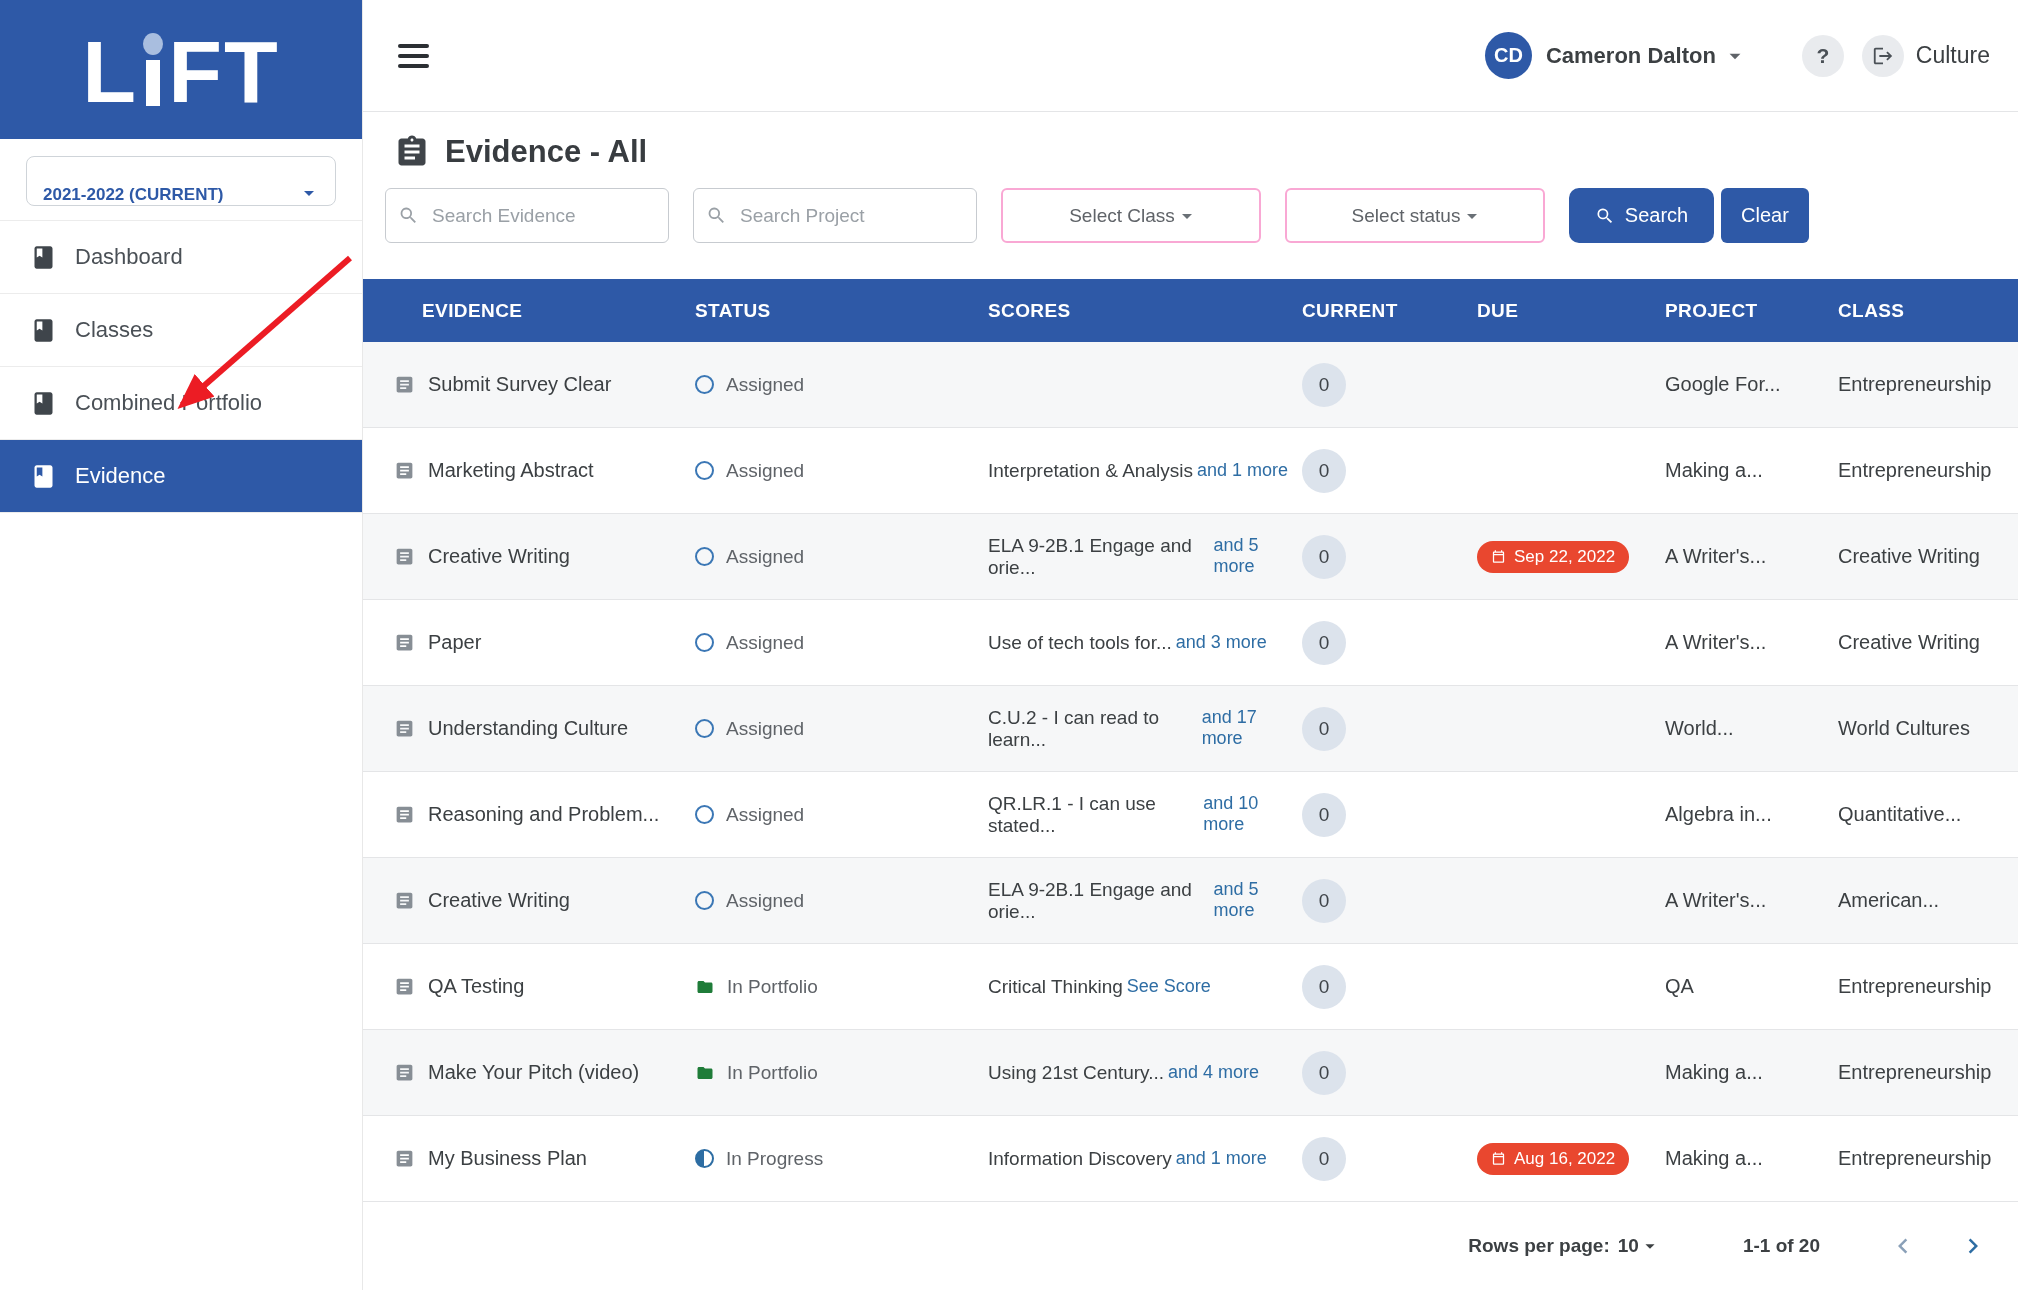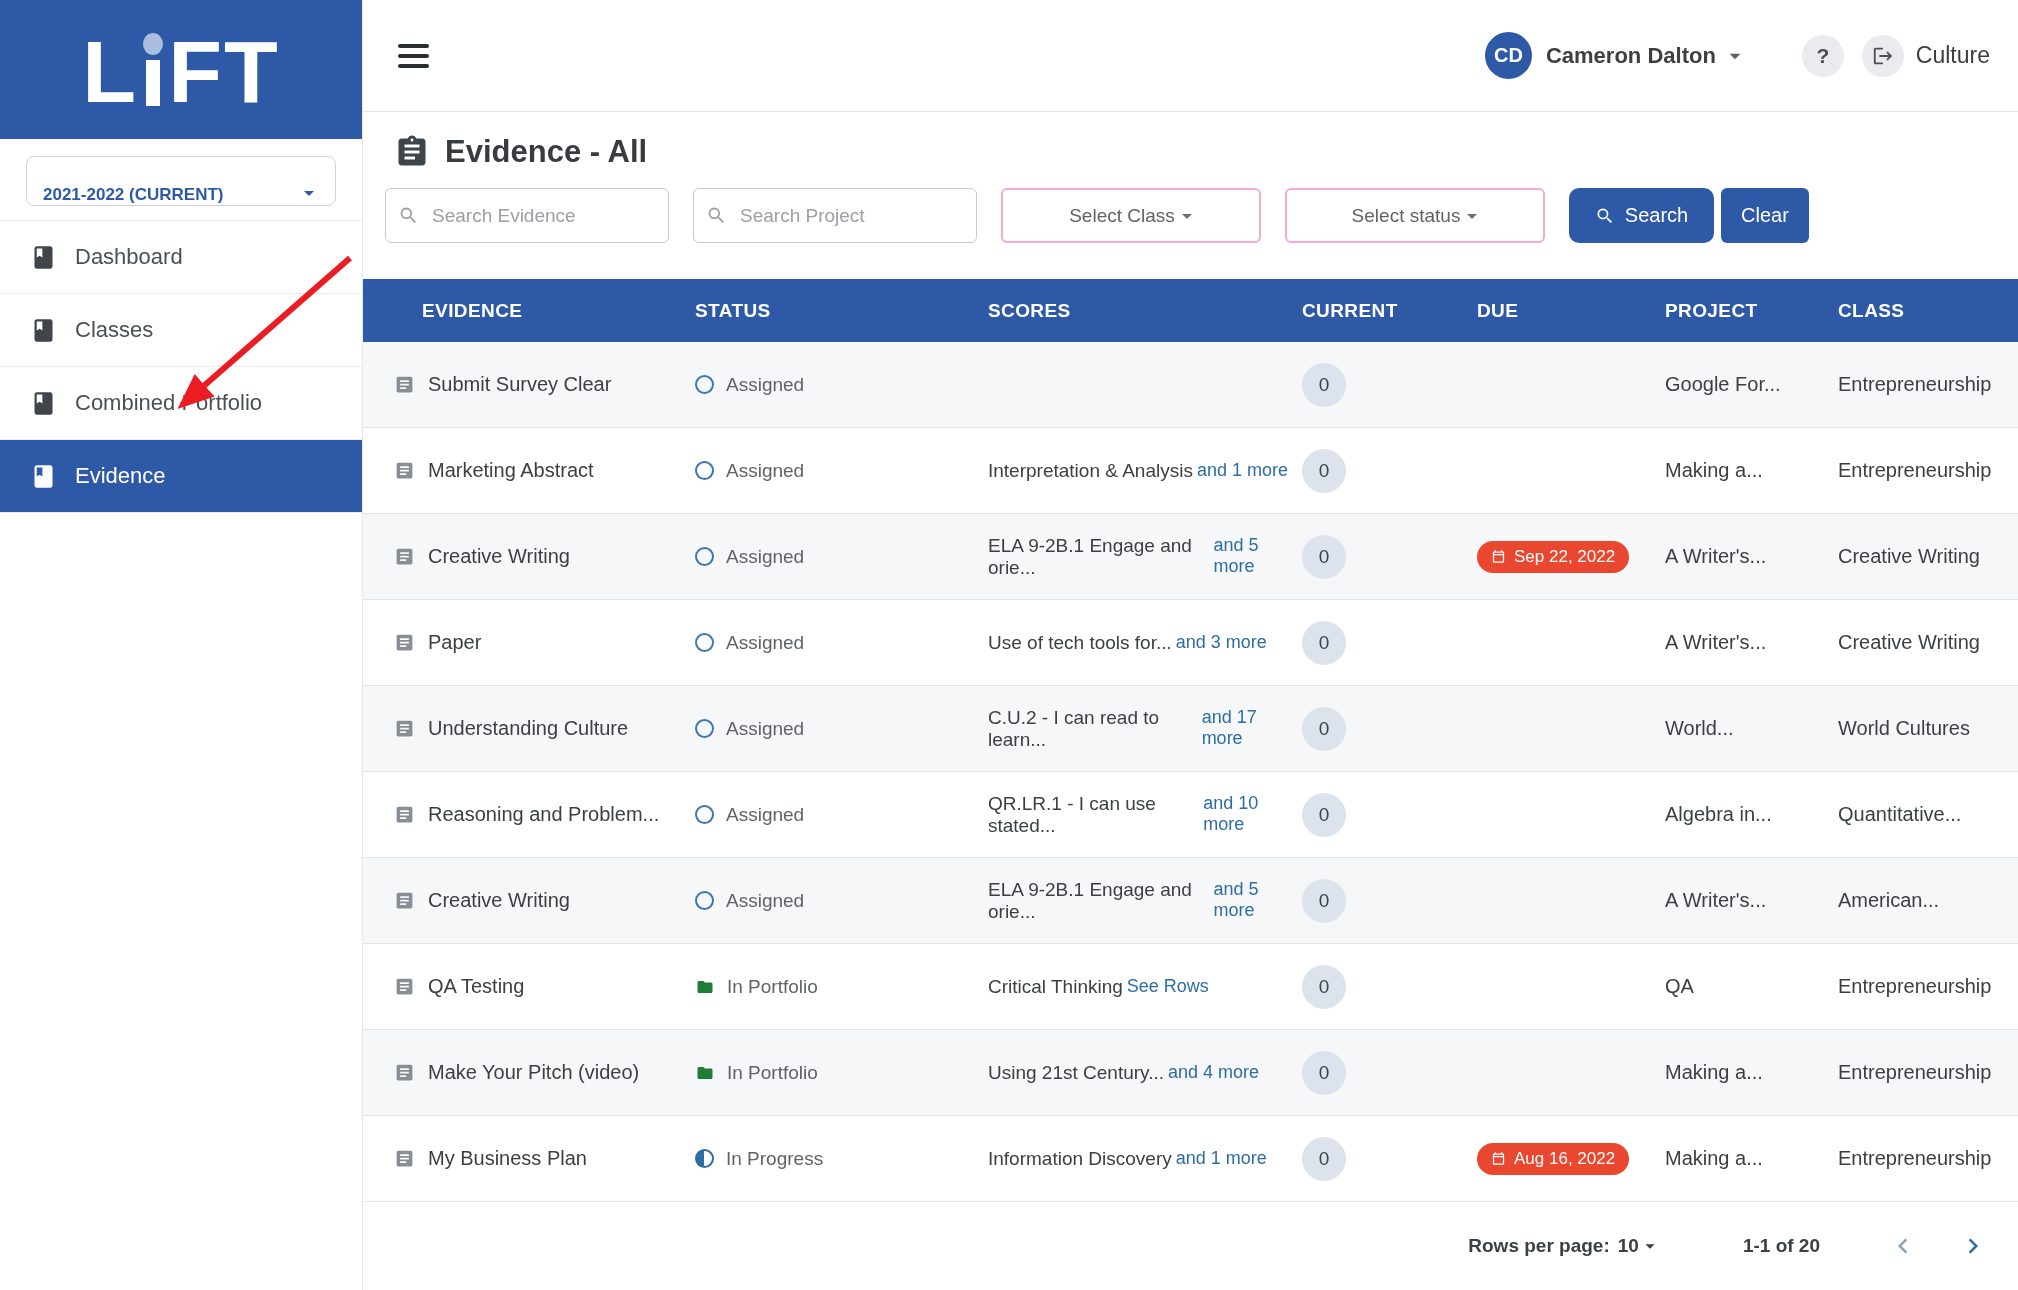--- a/index.html
+++ b/index.html
@@ -467,21 +467,21 @@
             <div class="td td-status">
               <span class="st-icon">
                   <svg width="20" height="18" viewBox="0 0 24 24">
                     <path style="fill:var(--green)" d="M10 4H4c-1.1 0-2 .9-2 2v12c0 1.1.9 2 2 2h16c1.1 0 2-.9 2-2V8c0-1.1-.9-2-2-2h-8l-2-2z"></path>
                   </svg>
                 </span>
               <span>In Portfolio</span>
             </div>
             <div class="td td-scores">
               <span>Critical Thinking</span>
-              <a class="more-link">See Rows</a>
+              <a class="more-link">See Score</a>
             </div>
             <div class="td td-comments">
               <span class="badge">0</span>
             </div>
             <div class="td td-due">
               
             </div>
             <div class="td td-project">
               <span>QA</span>
             </div>

